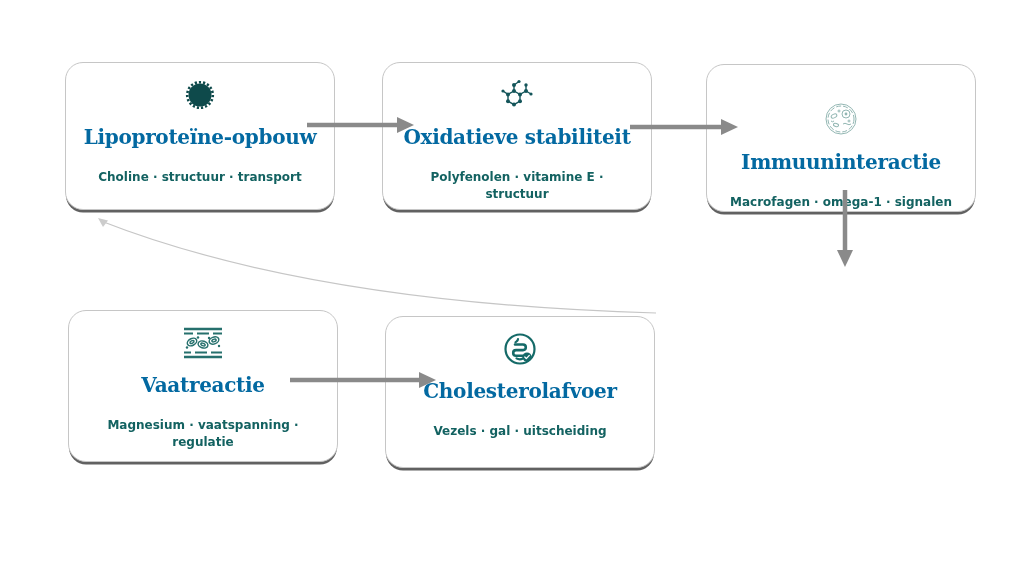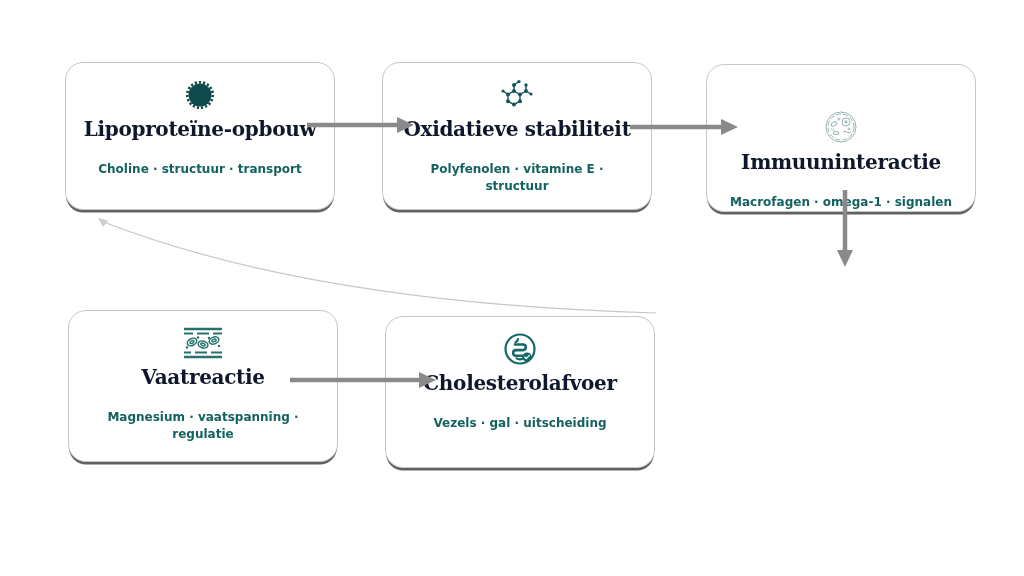--- a/index.html
+++ b/index.html
@@ -11,21 +11,21 @@
     position:absolute;width:270px;height:148px;background:#ffffff;
     border:1px solid #c6c6c6;border-radius:18px;
     box-shadow:0 3.5px 0 -1px #616161;
     display:flex;flex-direction:column;align-items:center;
     padding-top:13px;box-sizing:border-box;text-align:center;
   }
   .card.tall{height:152px;}
   .icon-wrap{height:38px;display:flex;align-items:center;justify-content:center;}
   .card-title{
     font-family:"DejaVu Serif", serif;font-weight:bold;font-size:20px;
-    letter-spacing:-0.3px;color:#0f172a;margin-top:4px;line-height:1.1;
+    letter-spacing:-0.3px;color:#0369a1;margin-top:12px;line-height:1.1;
   }
   .card-subtitle{
     font-family:"DejaVu Sans", sans-serif;font-weight:bold;font-size:12px;
     color:#136261;margin-top:21px;line-height:1.4;padding:0 14px;
   }
   .overlay{position:absolute;left:0;top:0;width:1024px;height:576px;pointer-events:none;}
   
   .logo{position:absolute;left:800px;top:484px;width:210px;height:60px;}
   .logo-n{
     position:absolute;left:4px;top:6px;

